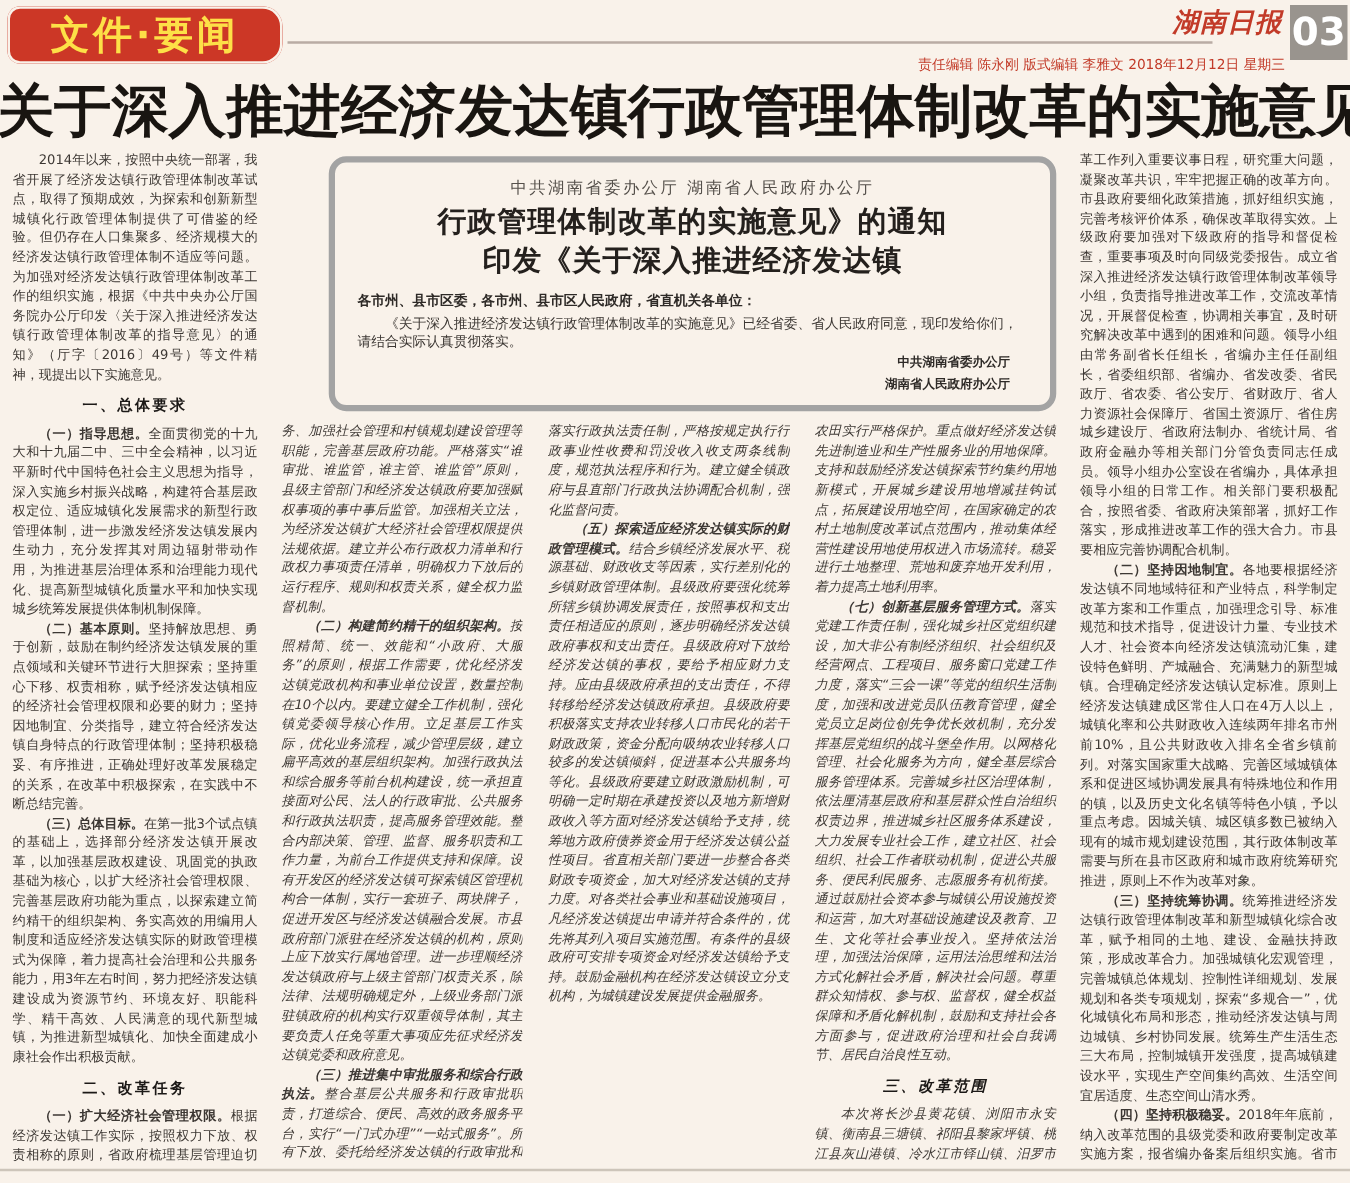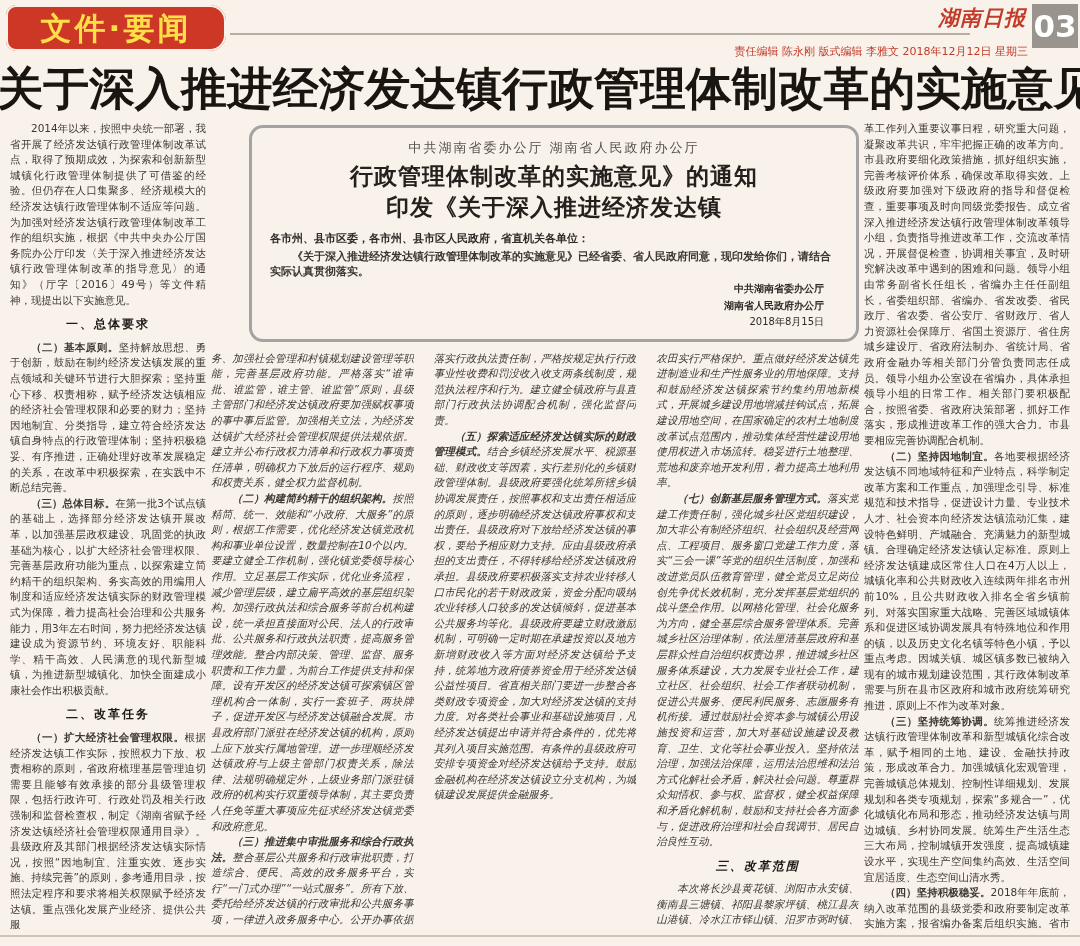--- a/index.html
+++ b/index.html
@@ -12,38 +12,38 @@
   .banner span{color:#fde047;font-size:31px;font-weight:bold;letter-spacing:3px;line-height:1;}
   .hdr-rule{position:absolute;left:230px;top:33px;width:740px;height:2px;background:#b9aca4;}
   .masthead{position:absolute;right:54px;top:8px;color:#c23a28;font-size:21px;font-weight:bold;font-style:italic;letter-spacing:1px;line-height:1;}
   .pagenum{position:absolute;right:2px;top:4px;width:46px;height:44px;background:#99948e;color:#fff;font-size:31px;font-weight:bold;display:flex;align-items:center;justify-content:center;}
   .editors{position:absolute;right:52px;top:44px;color:#c23a28;font-size:11px;white-space:nowrap;}
 
   
   .headline{margin:2px 8px 6px 8px;text-align:center;font-size:45px;font-weight:900;color:#191511;letter-spacing:0px;line-height:1.18;transform:scaleX(1.02);white-space:nowrap;}
 
   
-  .content{display:flex;gap:5px;padding:0 10px 6px 10px;height:808px;border-bottom:2px solid #cdc5ba;}
+  .content{display:flex;gap:19px;padding:0 10px 6px 10px;height:808px;border-bottom:2px solid #cdc5ba;}
   .col{flex:1;font-size:10.5px;line-height:15.6px;text-align:justify;overflow:hidden;}
   .col-1{flex:0 0 196px;}
   .col-5{flex:0 0 206px;}
   .mid{flex:1 1 auto;display:flex;flex-direction:column;}
   .mid-cols{display:flex;gap:20px;flex:1;overflow:hidden;}
   .mid-cols .col{flex:1;font-style:italic;}
   p.para{margin:0;text-indent:2em;}
   p.para.noindent{text-indent:0;}
   .lead{font-weight:bold;}
   .col-heading{font-size:12px;font-weight:bold;color:#1c1917;text-align:center;margin:9px 0 7px 0;letter-spacing:2px;}
 
   
-  .notice-box{margin:4px 0 9px 38px;border:3px solid #a3a3a3;border-radius:14px;padding:9px 18px 8px 18px;background:transparent;}
+  .notice-box{margin:4px 0 9px 38px;border:5px solid #a3a3a3;border-radius:14px;padding:9px 18px 8px 18px;background:transparent;}
   .nb-issuers{text-align:center;font-size:13px;color:#55504b;letter-spacing:2px;margin:2px 0 4px 0;}
   .nb-title{text-align:center;font-size:23px;font-weight:900;color:#24201d;line-height:1.35;letter-spacing:1px;}
   .nb-salutation{font-size:11px;font-weight:bold;margin-top:8px;color:#2e2a27;}
-  .nb-body{font-size:11px;margin-top:3px;text-indent:2em;color:#3c3733;font-weight:bold;}
+  .nb-body{font-size:11px;margin-top:3px;text-indent:2em;color:#3c3733;}
   .nb-sign{ text-align:right;font-size:10px;font-weight:bold;line-height:1.65;color:#2e2a27;margin-top:2px;padding-right:14px;}
   .nb-date{font-weight:normal;}
 </style>
 </head>
 <body>
 
 <div class="page">
 
   <div class="hdr">
     <div class="banner">
@@ -55,37 +55,37 @@
     <div class="editors">责任编辑 陈永刚 版式编辑 李雅文 2018年12月12日 星期三</div>
   </div>
 
   <div class="headline">关于深入推进经济发达镇行政管理体制改革的实施意见</div>
 
   <div class="content">
 
     <div class="col col-1">
         <p class="para">2014年以来，按照中央统一部署，我省开展了经济发达镇行政管理体制改革试点，取得了预期成效，为探索和创新新型城镇化行政管理体制提供了可借鉴的经验。但仍存在人口集聚多、经济规模大的经济发达镇行政管理体制不适应等问题。为加强对经济发达镇行政管理体制改革工作的组织实施，根据《中共中央办公厅国务院办公厅印发〈关于深入推进经济发达镇行政管理体制改革的指导意见〉的通知》（厅字〔2016〕49号）等文件精神，现提出以下实施意见。</p>
         <div class="col-heading">一、总体要求</div>
+        <p class="para"><span class="lead">（一）指导思想。</span>全面贯彻党的十九大和十九届二中、三中全会精神，以习近平新时代中国特色社会主义思想为指导，深入实施乡村振兴战略，构建符合基层政权定位、适应城镇化发展需求的新型行政管理体制，进一步激发经济发达镇发展内生动力，充分发挥其对周边辐射带动作用，为推进基层治理体系和治理能力现代化、提高新型城镇化质量水平和加快实现城乡统筹发展提供体制机制保障。</p>
         <p class="para"><span class="lead">（二）基本原则。</span>坚持解放思想、勇于创新，鼓励在制约经济发达镇发展的重点领域和关键环节进行大胆探索；坚持重心下移、权责相称，赋予经济发达镇相应的经济社会管理权限和必要的财力；坚持因地制宜、分类指导，建立符合经济发达镇自身特点的行政管理体制；坚持积极稳妥、有序推进，正确处理好改革发展稳定的关系，在改革中积极探索，在实践中不断总结完善。</p>
         <p class="para"><span class="lead">（三）总体目标。</span>在第一批3个试点镇的基础上，选择部分经济发达镇开展改革，以加强基层政权建设、巩固党的执政基础为核心，以扩大经济社会管理权限、完善基层政府功能为重点，以探索建立简约精干的组织架构、务实高效的用编用人制度和适应经济发达镇实际的财政管理模式为保障，着力提高社会治理和公共服务能力，用3年左右时间，努力把经济发达镇建设成为资源节约、环境友好、职能科学、精干高效、人民满意的现代新型城镇，为推进新型城镇化、加快全面建成小康社会作出积极贡献。</p>
         <div class="col-heading">二、改革任务</div>
         <p class="para"><span class="lead">（一）扩大经济社会管理权限。</span>根据经济发达镇工作实际，按照权力下放、权责相称的原则，省政府梳理基层管理迫切需要且能够有效承接的部分县级管理权限，包括行政许可、行政处罚及相关行政强制和监督检查权，制定《湖南省赋予经济发达镇经济社会管理权限通用目录》。县级政府及其部门根据经济发达镇实际情况，按照“因地制宜、注重实效、逐步实施、持续完善”的原则，参考通用目录，按照法定程序和要求将相关权限赋予经济发达镇。重点强化发展产业经济、提供公共服</p>
       </div>
 
     <div class="mid">
       <div class="notice-box">
         <div class="nb-issuers">中共湖南省委办公厅  湖南省人民政府办公厅</div>
         <div class="nb-title">行政管理体制改革的实施意见》的通知</div>
         <div class="nb-title">印发《关于深入推进经济发达镇</div>
         <div class="nb-salutation">各市州、县市区委，各市州、县市区人民政府，省直机关各单位：</div>
         <div class="nb-body">《关于深入推进经济发达镇行政管理体制改革的实施意见》已经省委、省人民政府同意，现印发给你们，请结合实际认真贯彻落实。</div>
         <div class="nb-sign">
           <div>中共湖南省委办公厅</div>
           <div>湖南省人民政府办公厅</div>
-          <div class="nb-date">2018年8月15日</div>
         </div>
       </div>
       <div class="mid-cols">
         <div class="col">
             <p class="para noindent">务、加强社会管理和村镇规划建设管理等职能，完善基层政府功能。严格落实“谁审批、谁监管，谁主管、谁监管”原则，县级主管部门和经济发达镇政府要加强赋权事项的事中事后监管。加强相关立法，为经济发达镇扩大经济社会管理权限提供法规依据。建立并公布行政权力清单和行政权力事项责任清单，明确权力下放后的运行程序、规则和权责关系，健全权力监督机制。</p>
             <p class="para"><span class="lead">（二）构建简约精干的组织架构。</span>按照精简、统一、效能和“小政府、大服务”的原则，根据工作需要，优化经济发达镇党政机构和事业单位设置，数量控制在10个以内。要建立健全工作机制，强化镇党委领导核心作用。立足基层工作实际，优化业务流程，减少管理层级，建立扁平高效的基层组织架构。加强行政执法和综合服务等前台机构建设，统一承担直接面对公民、法人的行政审批、公共服务和行政执法职责，提高服务管理效能。整合内部决策、管理、监督、服务职责和工作力量，为前台工作提供支持和保障。设有开发区的经济发达镇可探索镇区管理机构合一体制，实行一套班子、两块牌子，促进开发区与经济发达镇融合发展。市县政府部门派驻在经济发达镇的机构，原则上应下放实行属地管理。进一步理顺经济发达镇政府与上级主管部门权责关系，除法律、法规明确规定外，上级业务部门派驻镇政府的机构实行双重领导体制，其主要负责人任免等重大事项应先征求经济发达镇党委和政府意见。</p>
             <p class="para"><span class="lead">（三）推进集中审批服务和综合行政执法。</span>整合基层公共服务和行政审批职责，打造综合、便民、高效的政务服务平台，实行“一门式办理”“一站式服务”。所有下放、委托给经济发达镇的行政审批和公共服务事项，一律进入政务服务中心。公开办事依据和标准，精简程序和环节，规范自由裁量权。推广首问负责、办事代理、限时办结、服务承诺等经验做法，积极推行行政审批和公共服务事项网上办理，方便群众办事。发挥社会组织在经济发展和社会治理创新中的重要作用。整合现有的站、所、分局力量和资源，由经济发达镇统一管理并实行综合行政执法，经省政府批准以镇政府名义相对集中行使有关行政处罚权。全面</p>
           </div>
         <div class="col">
             <p class="para noindent">落实行政执法责任制，严格按规定执行行政事业性收费和罚没收入收支两条线制度，规范执法程序和行为。建立健全镇政府与县直部门行政执法协调配合机制，强化监督问责。</p>

